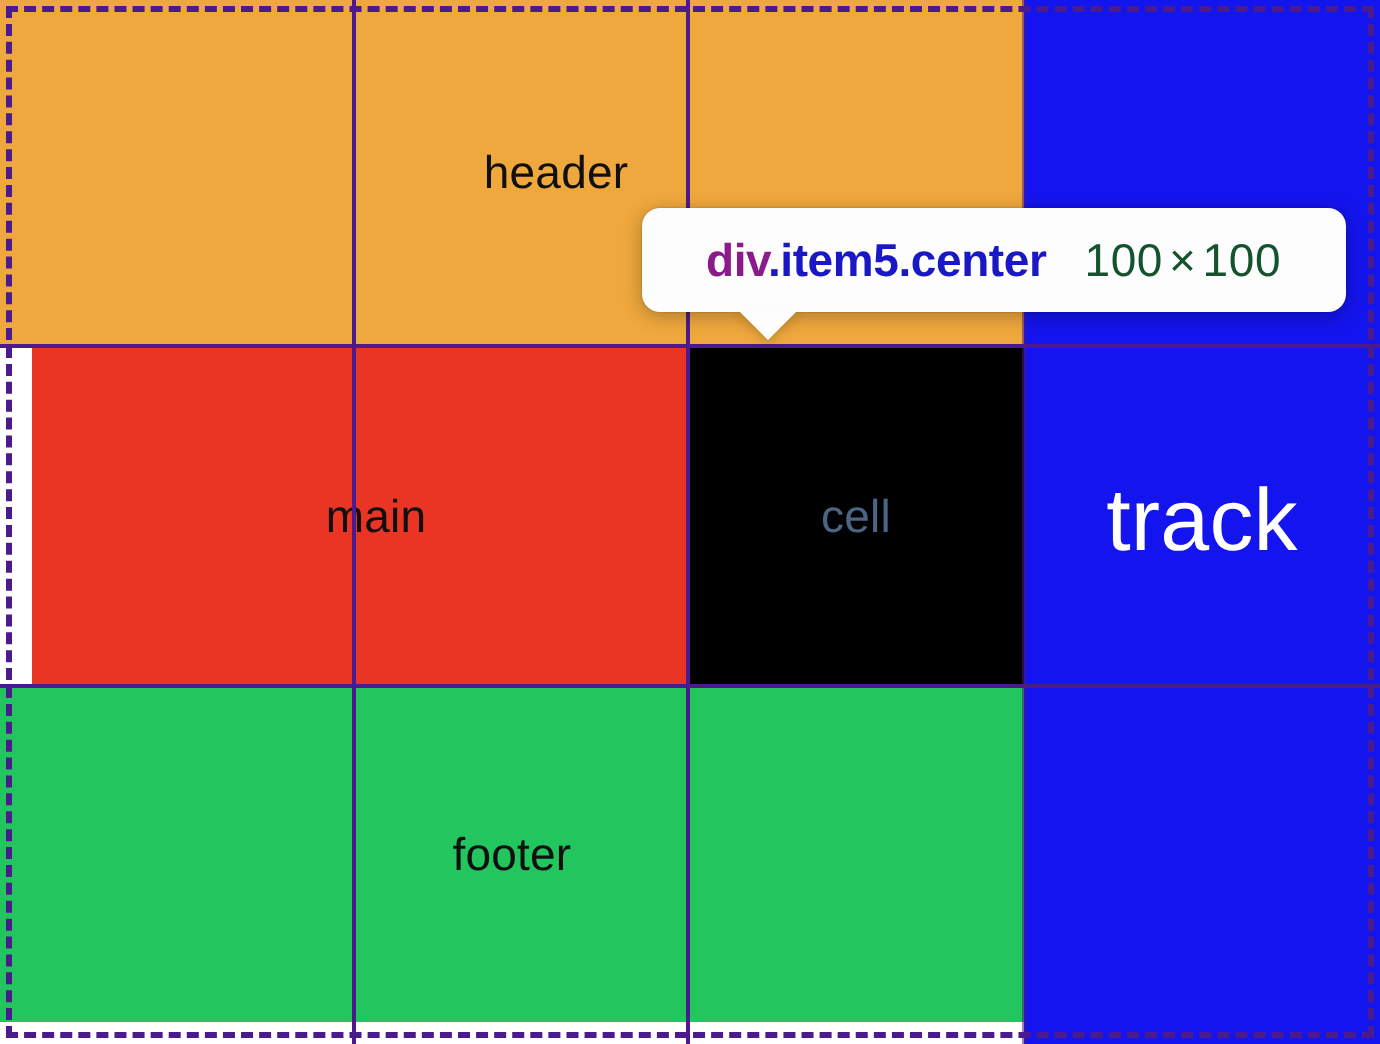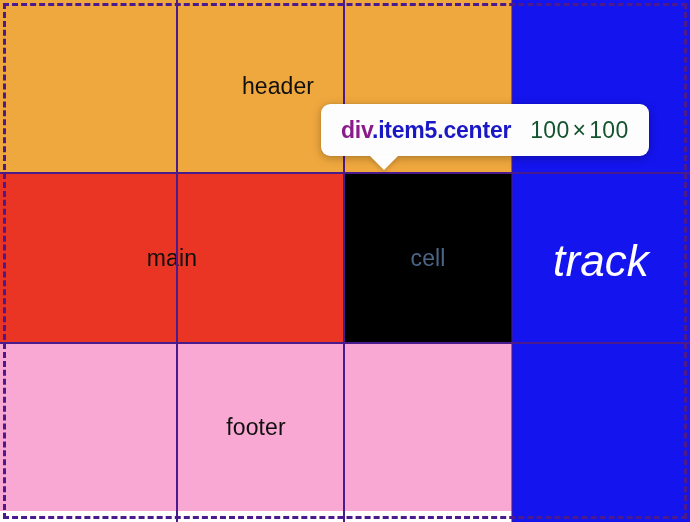--- a/index.html
+++ b/index.html
@@ -48,42 +48,41 @@
     white-space: nowrap;
   }
 
   .area-header {
     left: 0;   top: 0;
     width: 512px; height: 173px;
     background: #efa83d;
     padding-left: 44px;
   }
   .area-main {
-    left: 0;   top: 173px;
+    left: 16px;   top: 173px;
     width: 344px; height: 170px;
     background: #ea3424;
   }
   .area-cell {
     left: 344px; top: 173px;
     width: 168px; height: 170px;
     background: #000000;
   }
   .area-cell .area-label {
     color: #4b6585;
   }
   .area-footer {
     left: 0;   top: 343px;
     width: 512px; height: 168px;
-    background: #f9a8d4;
+    background: #22c55e;
   }
   .area-track {
     left: 512px; top: 0;
     width: 178px; height: 522px;
     background: #1414ee;
-    font-style: italic;
   }
   .area-track .area-label {
     color: #ffffff;
     font-size: 44px;
     font-weight: 400;
   }
 
   
   .gridline {
     position: absolute;
@@ -111,21 +110,21 @@
   }
 
   
   .tooltip {
     position: absolute;
     left: 321px;
     top: 104px;
     height: 52px;
     display: flex;
     align-items: center;
-    padding: 0 20px;
+    padding: 0 32px;
     background: #fdfdfd;
     border-radius: 9px;
     box-shadow: 0 2px 10px rgba(0,0,0,0.28), 0 0 1px rgba(0,0,0,0.25);
     white-space: nowrap;
     z-index: 30;
   }
   .tooltip-selector {
     font-size: 23px;
     font-weight: bold;
     letter-spacing: -0.2px;

